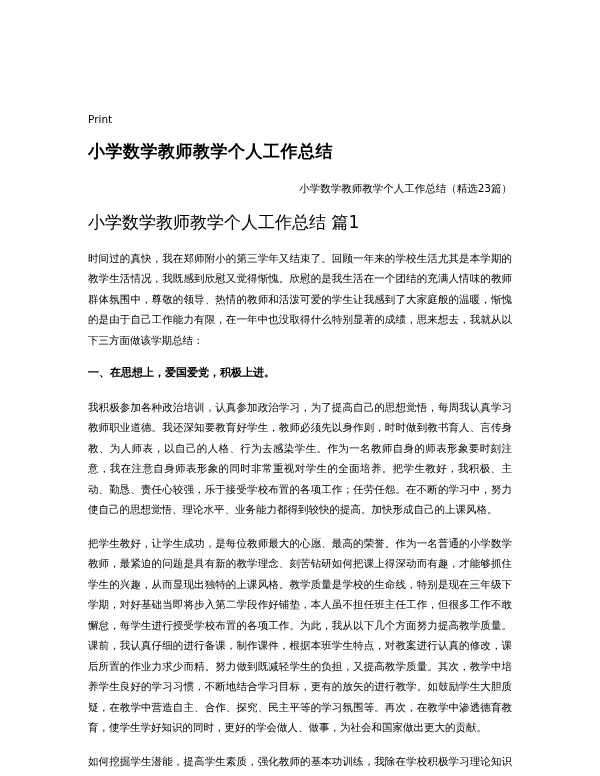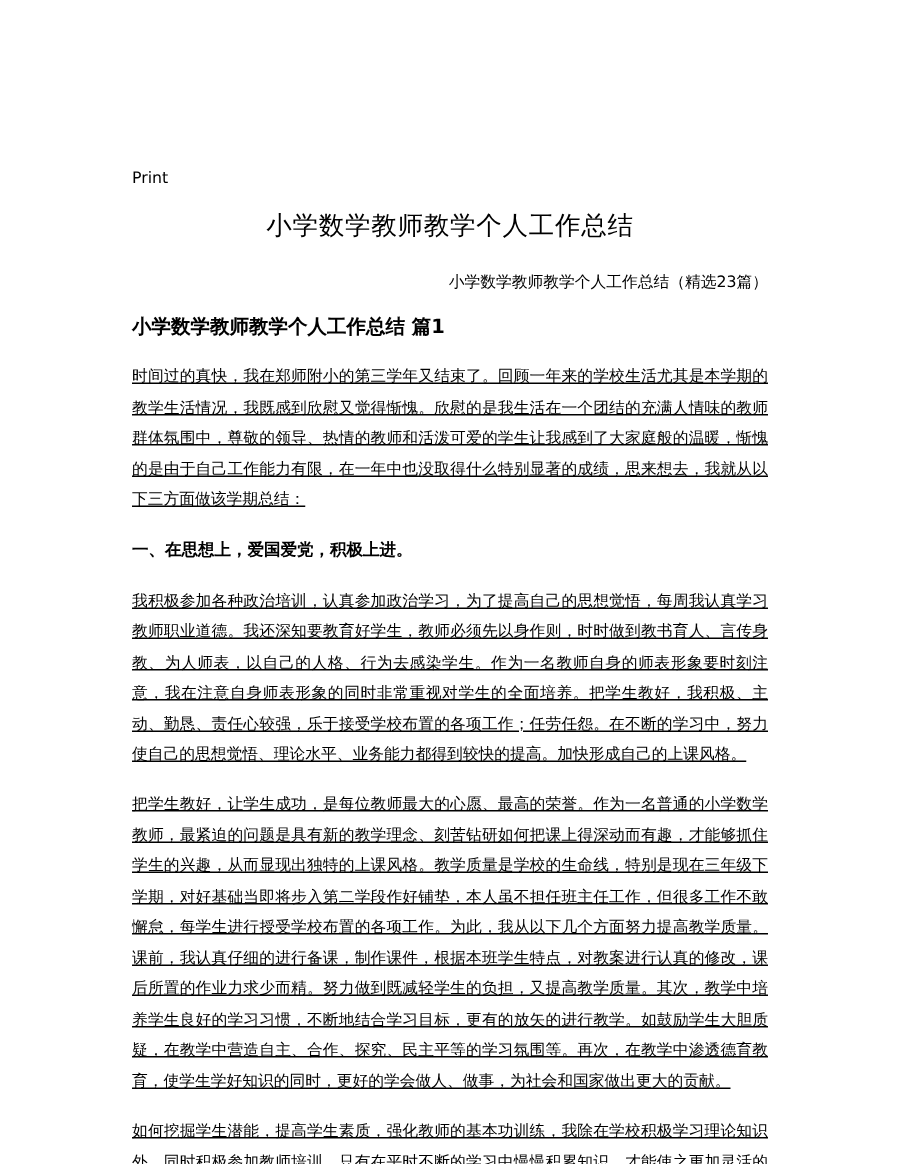--- a/index.html
+++ b/index.html
@@ -29,45 +29,43 @@
     font-size: 10.5px;
     color: #000000;
     text-decoration: none;
     line-height: 1;
   }
   .content {
     padding-top: 96px;
   }
   h1.doc-title {
     font-size: 17px;
-    font-weight: normal;
-    text-align: center;
+    font-weight: bold;
     margin: 0 0 16px 0;
     letter-spacing: 0.5px;
     line-height: 1.4;
   }
   .subtitle {
     font-size: 10.5px;
     margin: 0 0 12px 0;
     line-height: 1.6;
     text-align: right;
   }
   h2.section-heading {
-    font-size: 13px;
-    font-weight: bold;
+    font-size: 17px;
+    font-weight: normal;
     margin: 0 0 12px 0;
     line-height: 1.6;
   }
   p.para {
     font-size: 10.5px;
     line-height: 1.95;
     margin: 0 0 13px 0;
     text-align: justify;
     text-justify: inter-ideograph;
-    text-decoration: underline;
   }
   h3.sub-heading {
     font-size: 11px;
     font-weight: bold;
     margin: 0 0 13px 0;
     line-height: 1.9;
   }
 </style>
 </head>
 <body>

